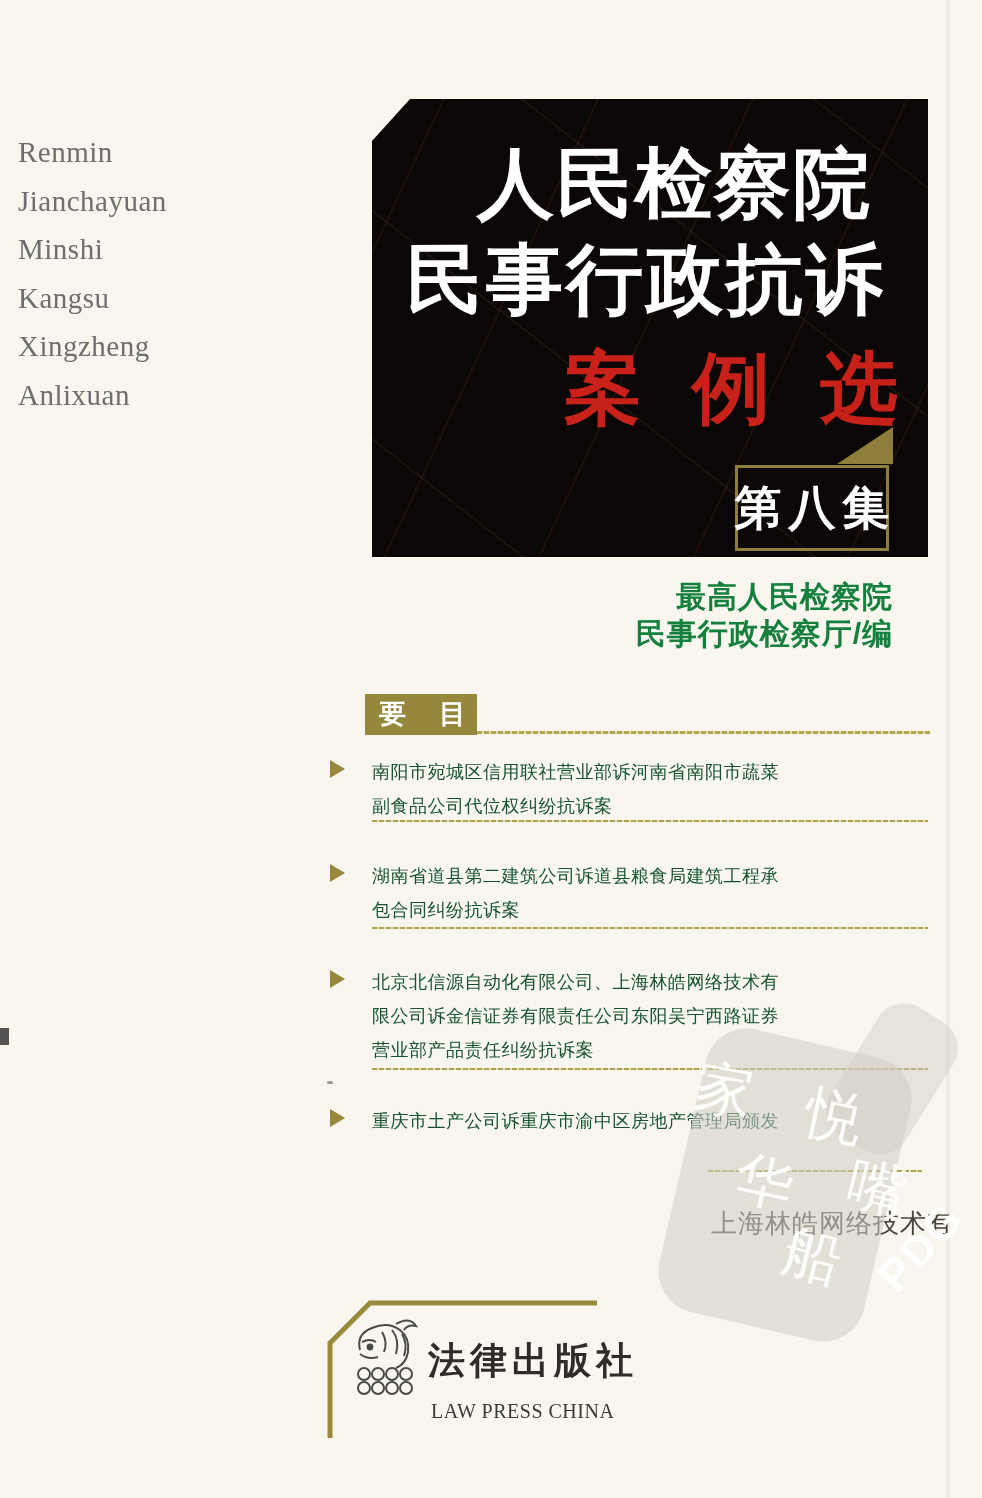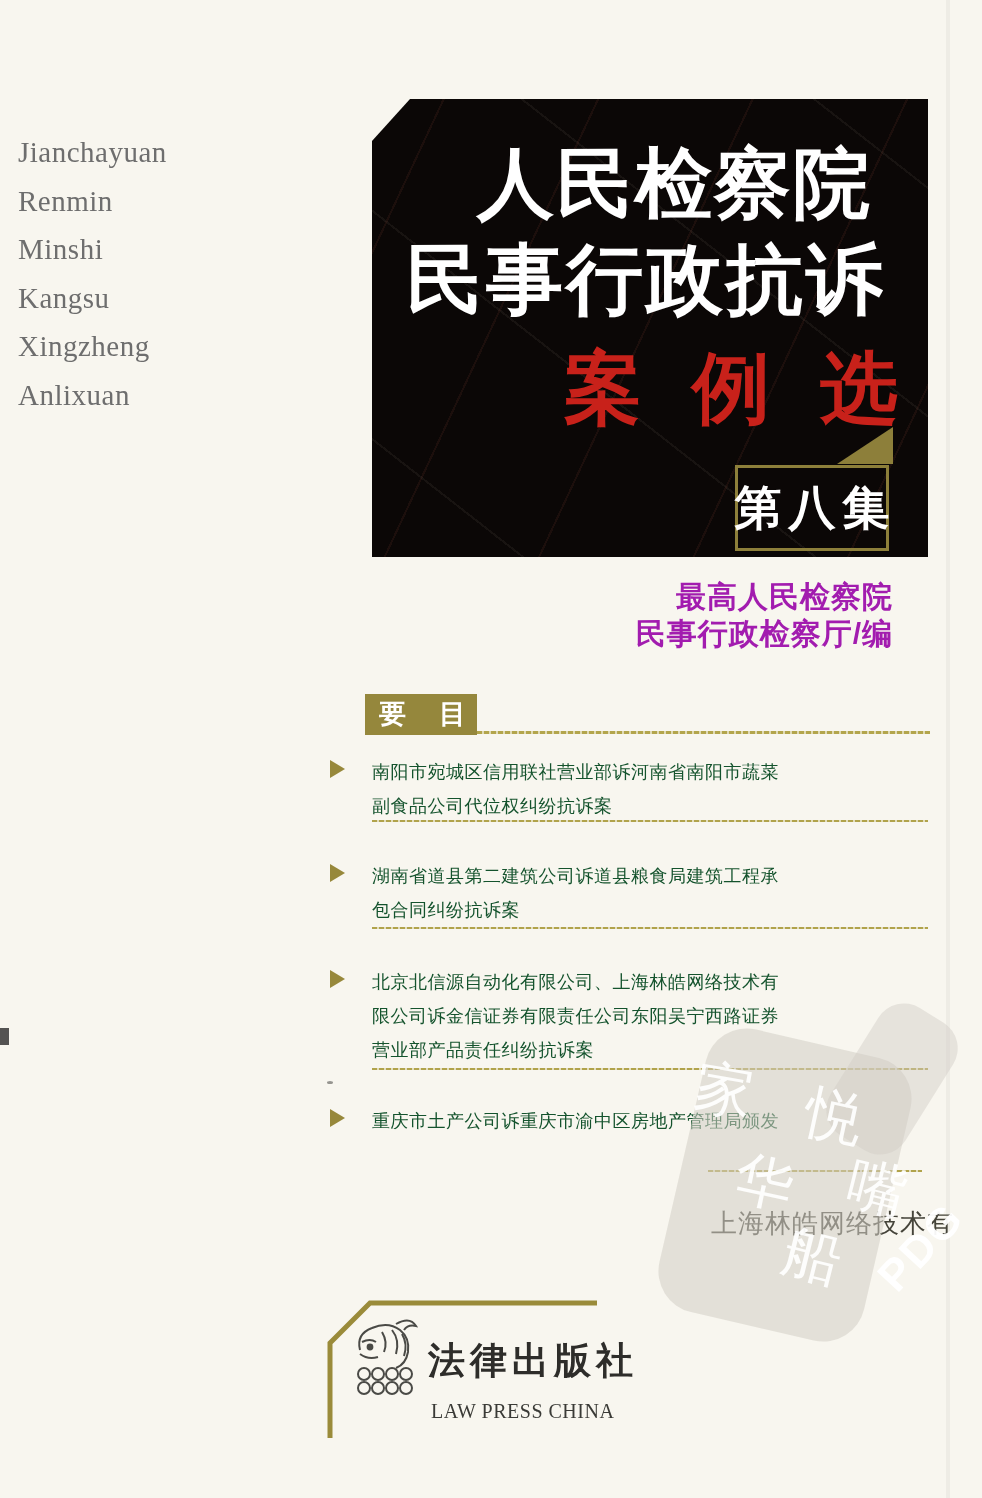--- a/index.html
+++ b/index.html
@@ -29,21 +29,21 @@
   .t2{right:42px;top:130px;font-size:77px;letter-spacing:3px;}
   .t3{left:192px;top:238px;font-size:78px;letter-spacing:50px;color:#c8211a;}
   .vol-badge{position:absolute;left:363px;top:366px;width:148px;height:80px;
     border:3px solid #8d7f3a;display:flex;align-items:center;justify-content:center;
     color:#fff;font-family:"Liberation Serif",serif;font-weight:700;
     font-size:47px;letter-spacing:7px;text-indent:7px;white-space:nowrap;}
   .vol-tri{position:absolute;left:465px;top:328px;width:56px;height:37px;
     background:#8d7f3a;clip-path:polygon(100% 0, 100% 100%, 0 100%);}
   
   .editor{position:absolute;right:89px;top:578px;text-align:right;
-    color:#a21caf;font-weight:700;font-size:30px;line-height:37px;
+    color:#15803d;font-weight:700;font-size:30px;line-height:37px;
     letter-spacing:1px;white-space:nowrap;}
   
   .yaomu{position:absolute;left:365px;top:694px;width:112px;height:41px;
     background:#95873c;color:#fff;font-weight:700;font-size:27px;
     line-height:41px;padding-left:14px;letter-spacing:33px;
     box-sizing:border-box;overflow:hidden;white-space:nowrap;}
   .yaomu-rule{position:absolute;left:477px;top:731px;width:453px;height:3px;
     background:repeating-linear-gradient(90deg,#b3a54c 0 5px, rgba(179,165,76,0.35) 5px 7px);}
   
   .item{position:absolute;left:372px;width:560px;
@@ -79,22 +79,22 @@
     background:rgba(70,70,65,0.55);border-radius:50%;}
 </style>
 </head>
 <body>
 
 <div class="page">
 
   <div class="crease"></div>
 
   <div class="pinyin">
+    <div>Renmin</div>
     <div>Jianchayuan</div>
-    <div>Renmin</div>
     <div>Minshi</div>
     <div>Kangsu</div>
     <div>Xingzheng</div>
     <div>Anlixuan</div>
   </div>
 
   <div class="black-box">
     <div class="t-line t1">人民检察院</div>
     <div class="t-line t2">民事行政抗诉</div>
     <div class="t-line t3">案例选</div>

